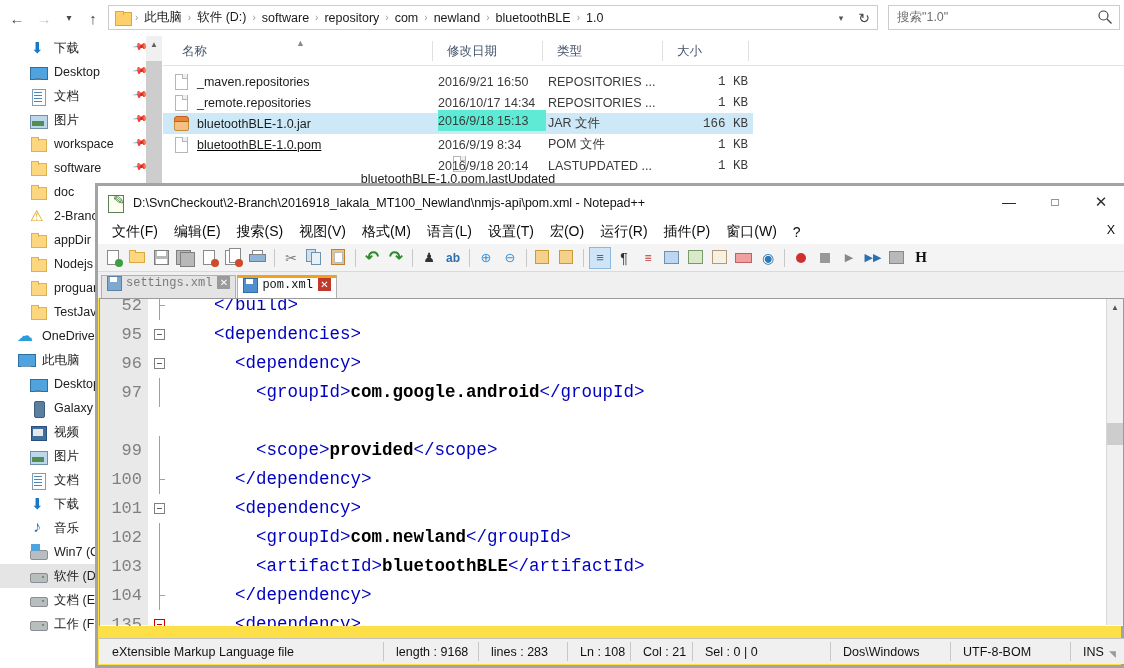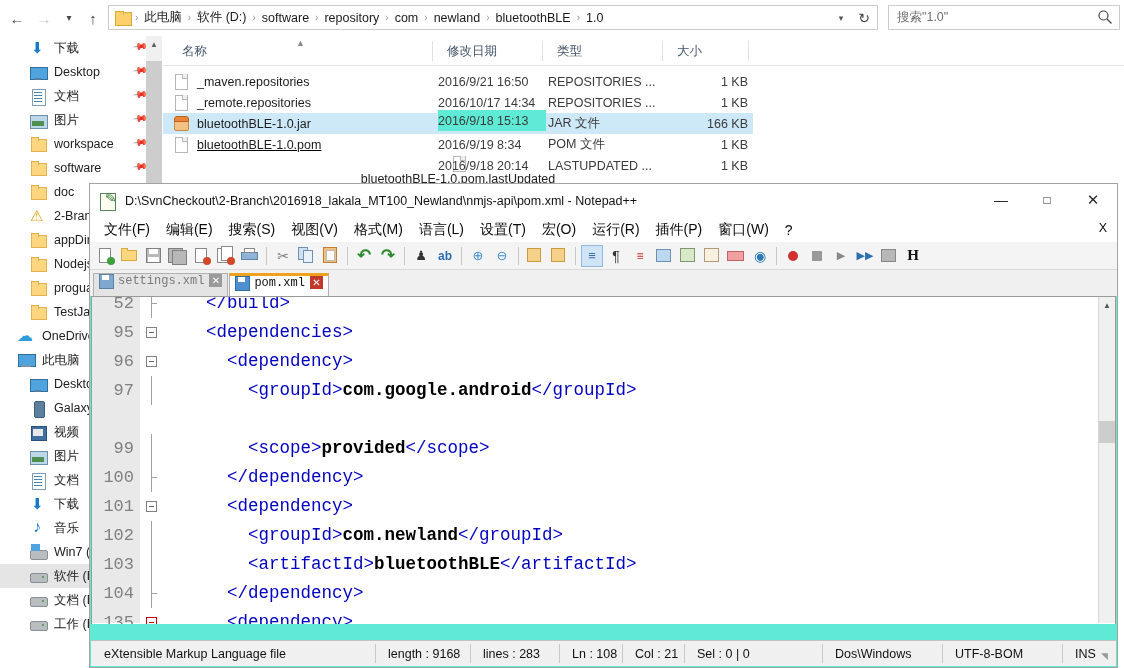--- a/index.html
+++ b/index.html
@@ -183,27 +183,27 @@
       background:#eeeeee; border-left:1px solid #b6b6b6; border-bottom:1px solid #b6b6b6; }
   .ic-jar::before { content:""; position:absolute; left:2px; top:4px; width:13px;height:10px;
       background:#f3c184; border:1px solid #c98a3a; border-radius: 0 0 2px 2px; }
   .ic-jar::after { content:""; position:absolute; left:2px; top:1px; width:13px;height:4px;
       background:#e8873a; border:1px solid #c25f18; border-radius: 3px 3px 0 0; }
   .fname { font-size: 12.5px; color: #1c1c1c; white-space: nowrap; }
   .fcell {
     position: absolute; height: 21px; display: flex; align-items: center;
     font-size: 12.5px; color: #3b3b3b; white-space: nowrap;
   }
-  .fcell.right { justify-content: flex-end; }
+  .fcell.right { justify-content: flex-end; font-family: Liberation Mono, monospace; }
 
   
   #npp {
-    position: absolute; left: 89px; top: 183px; width: 1029px; height: 485px;
-    background: #5eead4;
-    border: 1px solid #a3a3a3;
+    position: absolute; left: 95px; top: 183px; width: 1029px; height: 485px;
+    background: #fde047;
+    border: 3px solid #a3a3a3;
     box-shadow: 0 0 0 0 rgba(0,0,0,0);
   }
   #npp-title {
     position: absolute; left: 0; top: 0; width: 1027px; height: 34px;
     background: #ffffff;
     display: flex; align-items: center;
   }
   #npp-title-icon {
     width: 18px; height: 18px; margin-left: 9px; margin-right: 8px;
     position: relative; flex: none;

